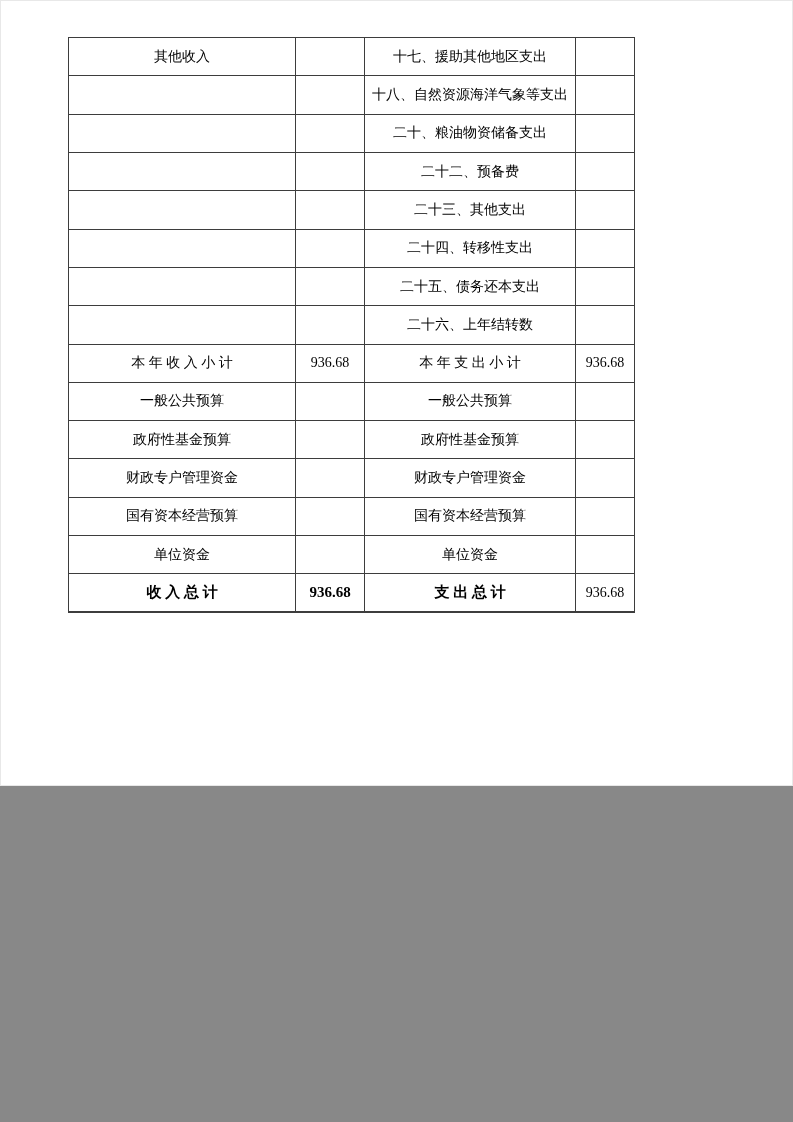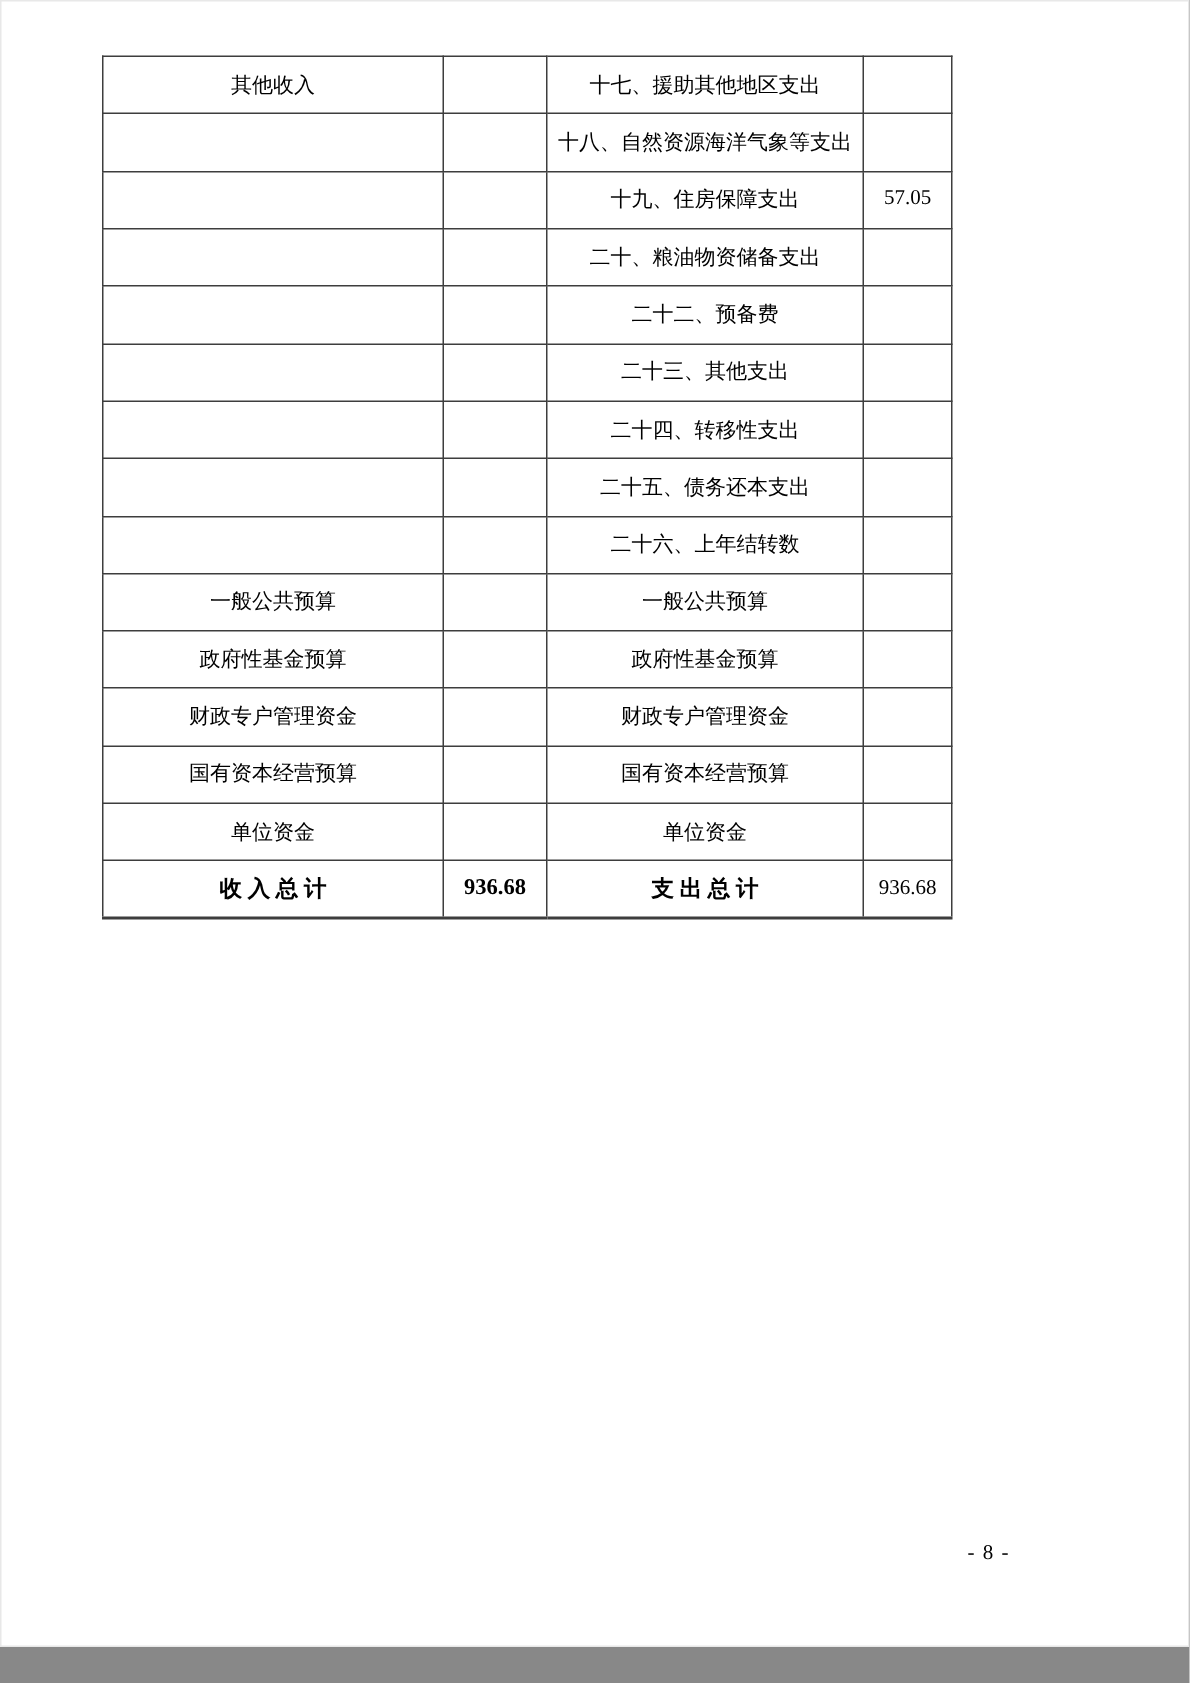--- a/index.html
+++ b/index.html
@@ -1,21 +1,21 @@
 <!DOCTYPE html>
 <html><head>
 <meta charset="utf-8">
 <style>
   * { margin: 0; padding: 0; box-sizing: border-box; }
   html, body { background: #888; }
   body { width: 793px; margin: 0 auto; font-family: "Liberation Serif", "DejaVu Serif", serif; }
   .page {
     position: relative;
     width: 793px;
-    height: 1098px;
+    height: 786px;
     background: #ffffff;
     box-shadow: inset 0 0 0 1px #e8e8e8;
     overflow: hidden;
   }
   table.budget-table {
     position: absolute;
     left: 68px;
     top: 37px;
     width: 566px;
     border-collapse: collapse;
@@ -68,26 +68,20 @@
         </tr>
         <tr class="row-item">
           <td class="cell-income-item"></td>
           <td class="cell-income-amount"></td>
           <td class="cell-expense-item">十八、自然资源海洋气象等支出</td>
           <td class="cell-expense-amount"></td>
         </tr>
         <tr class="row-item">
           <td class="cell-income-item"></td>
           <td class="cell-income-amount"></td>
-          <td class="cell-expense-item">十九、住房保障支出</td>
-          <td class="cell-expense-amount">57.05</td>
-        </tr>
-        <tr class="row-item">
-          <td class="cell-income-item"></td>
-          <td class="cell-income-amount"></td>
           <td class="cell-expense-item">二十、粮油物资储备支出</td>
           <td class="cell-expense-amount"></td>
         </tr>
         <tr class="row-item">
           <td class="cell-income-item"></td>
           <td class="cell-income-amount"></td>
           <td class="cell-expense-item">二十二、预备费</td>
           <td class="cell-expense-amount"></td>
         </tr>
         <tr class="row-item">
@@ -106,20 +100,26 @@
           <td class="cell-income-item"></td>
           <td class="cell-income-amount"></td>
           <td class="cell-expense-item">二十五、债务还本支出</td>
           <td class="cell-expense-amount"></td>
         </tr>
         <tr class="row-item">
           <td class="cell-income-item"></td>
           <td class="cell-income-amount"></td>
           <td class="cell-expense-item">二十六、上年结转数</td>
           <td class="cell-expense-amount"></td>
+        </tr>
+        <tr class="row-subtotal">
+          <td class="cell-income-item">本 年 收 入 小 计</td>
+          <td class="cell-income-amount">936.68</td>
+          <td class="cell-expense-item">本 年 支 出 小 计</td>
+          <td class="cell-expense-amount">936.68</td>
         </tr>
         <tr class="row-item">
           <td class="cell-income-item">一般公共预算</td>
           <td class="cell-income-amount"></td>
           <td class="cell-expense-item">一般公共预算</td>
           <td class="cell-expense-amount"></td>
         </tr>
         <tr class="row-item">
           <td class="cell-income-item">政府性基金预算</td>
           <td class="cell-income-amount"></td>

